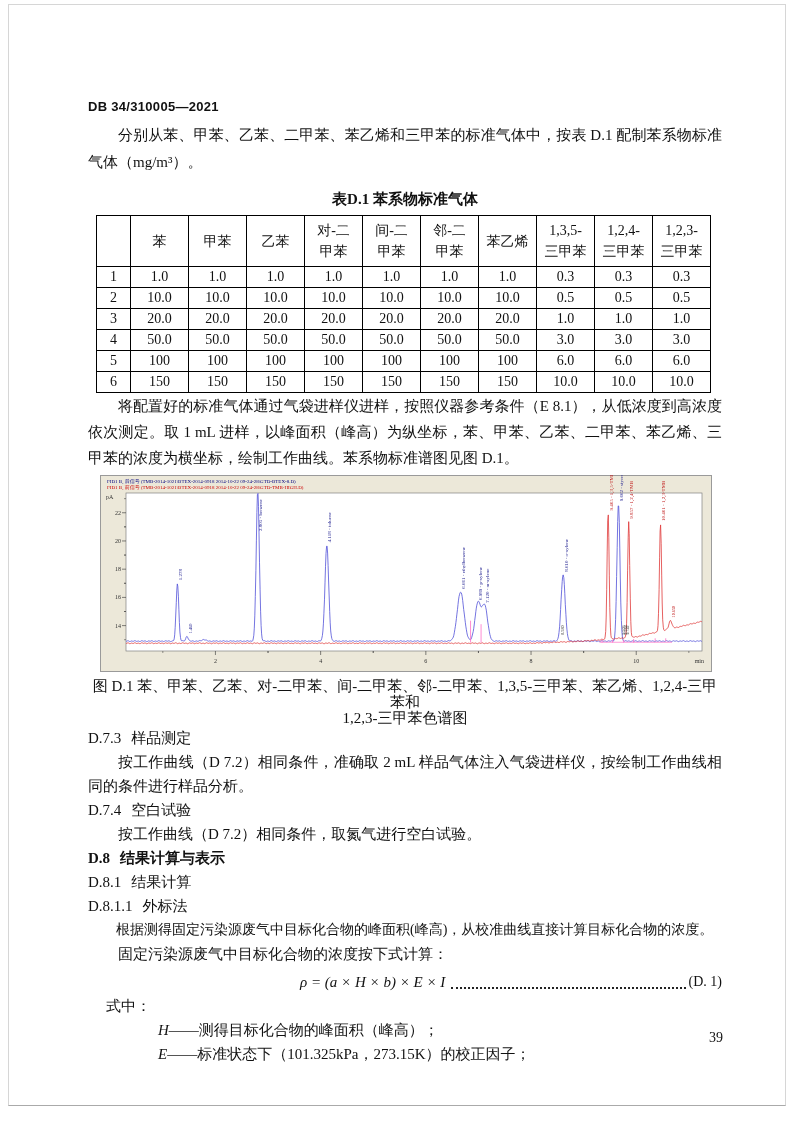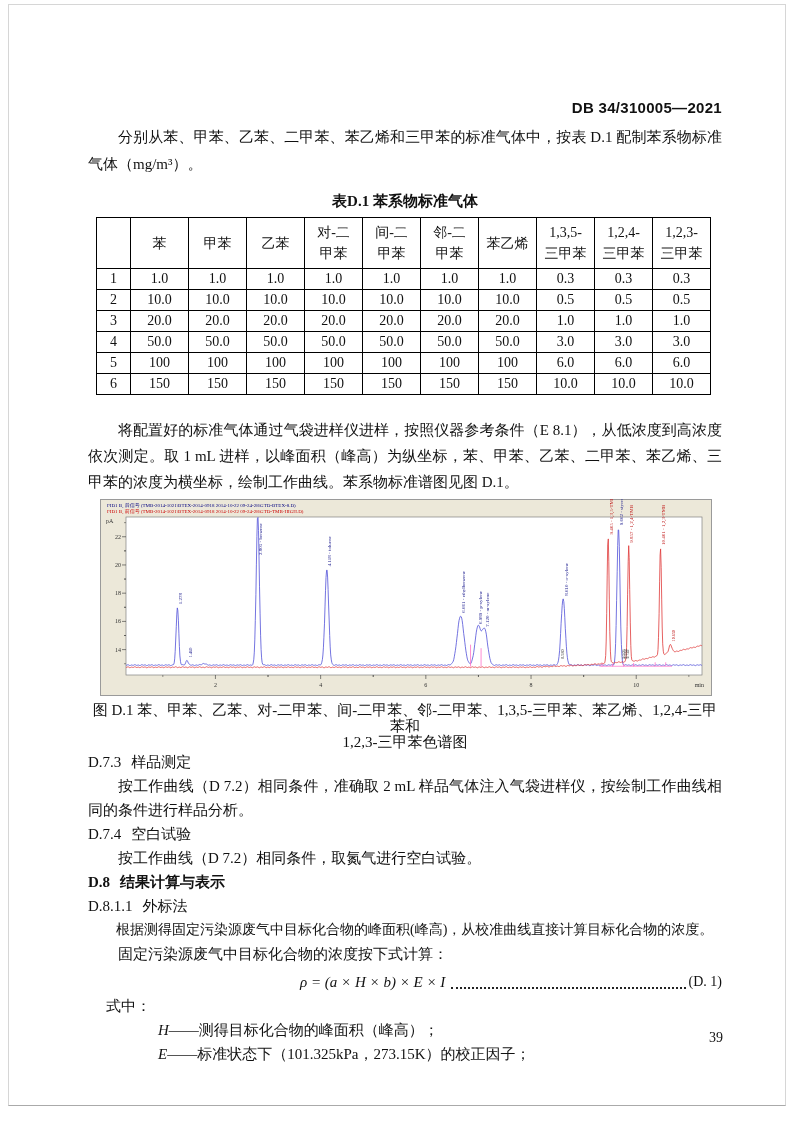--- a/index.html
+++ b/index.html
@@ -3,30 +3,30 @@
 <meta charset="utf-8">
 <style>
   html,body{margin:0;padding:0;}
   .page{
     width:793px;height:1122px;position:relative;background:#ffffff;
     font-family:"Liberation Serif","DejaVu Serif",serif;color:#111;overflow:hidden;
   }
   .page-edge{position:absolute;left:8px;top:4px;width:776px;height:1100px;
     border:1px solid #d6d6d6;border-bottom-color:#aaa;pointer-events:none;}
   .content{position:absolute;left:88px;top:99px;width:634px;}
-  .doc-num{text-align:right;font-family:"Liberation Sans","DejaVu Sans",sans-serif;
-    font-weight:bold;font-size:15px;letter-spacing:.3px;}
+  .doc-num{font-family:"Liberation Sans","DejaVu Sans",sans-serif;
+    font-weight:bold;font-size:13px;letter-spacing:.3px;}
   .para{font-size:15px;line-height:27px;text-indent:2em;margin-top:8px;text-align:justify;}
   .tbl-title{text-align:center;font-weight:bold;font-size:15px;margin-top:14px;}
   table.std{border-collapse:collapse;table-layout:fixed;width:614px;margin:6px 0 0 8px;}
   table.std th,table.std td{border:1px solid #000;text-align:center;font-size:14px;
     padding:0;vertical-align:middle;}
   table.std th{font-weight:normal;white-space:pre-line;height:50px;line-height:21px;}
   table.std td{height:20px;}
-  .para2{font-size:15px;line-height:26px;text-indent:2em;margin-top:22px;text-align:justify;}
+  .para2{font-size:15px;line-height:26px;text-indent:2em;margin-top:0;text-align:justify;}
   .chart-wrap{margin:4px 0 0 12px;width:612px;height:197px;}
   .fig-caption{font-weight:normal;font-size:15px;line-height:16px;text-align:center;margin-top:6px;}
   .sec{font-size:15px;line-height:24px;}
   .sec-head{margin:0;}
   .sec-head .num{margin-right:10px;}
   .sec-head.bold{font-weight:bold;}
   .sec-body{text-indent:2em;text-align:justify;}
   .sec-body.tight{font-size:14px;}
   .formula-row{display:flex;align-items:flex-end;padding-left:212px;height:28px;}
   .formula-text{font-style:italic;font-size:15px;white-space:nowrap;}
@@ -250,20 +250,21 @@
       <div>图 D.1 苯、甲苯、乙苯、对-二甲苯、间-二甲苯、邻-二甲苯、1,3,5-三甲苯、苯乙烯、1,2,4-三甲苯和</div>
       <div>1,2,3-三甲苯色谱图</div>
     </div>
 
     <div class="sec">
       <div class="sec-head"><span class="num">D.7.3</span><span>样品测定</span></div>
       <div class="sec-body">按工作曲线（D 7.2）相同条件，准确取 2 mL 样品气体注入气袋进样仪，按绘制工作曲线相同的条件进行样品分析。</div>
       <div class="sec-head"><span class="num">D.7.4</span><span>空白试验</span></div>
       <div class="sec-body">按工作曲线（D 7.2）相同条件，取氮气进行空白试验。</div>
       <div class="sec-head bold"><span class="num">D.8</span><span>结果计算与表示</span></div>
+      <div class="sec-head"><span class="num">D.8.1</span><span>结果计算</span></div>
       <div class="sec-head"><span class="num">D.8.1.1</span><span>外标法</span></div>
       <div class="sec-body tight">根据测得固定污染源废气中目标化合物的峰面积(峰高)，从校准曲线直接计算目标化合物的浓度。</div>
       <div class="sec-body">固定污染源废气中目标化合物的浓度按下式计算：</div>
 
       <div class="formula-row">
         <span class="formula-text">ρ = (a × H × b) × E × I</span>
         <span class="dot-leader"></span>
         <span class="eq-no">(D. 1)</span>
       </div>
 

